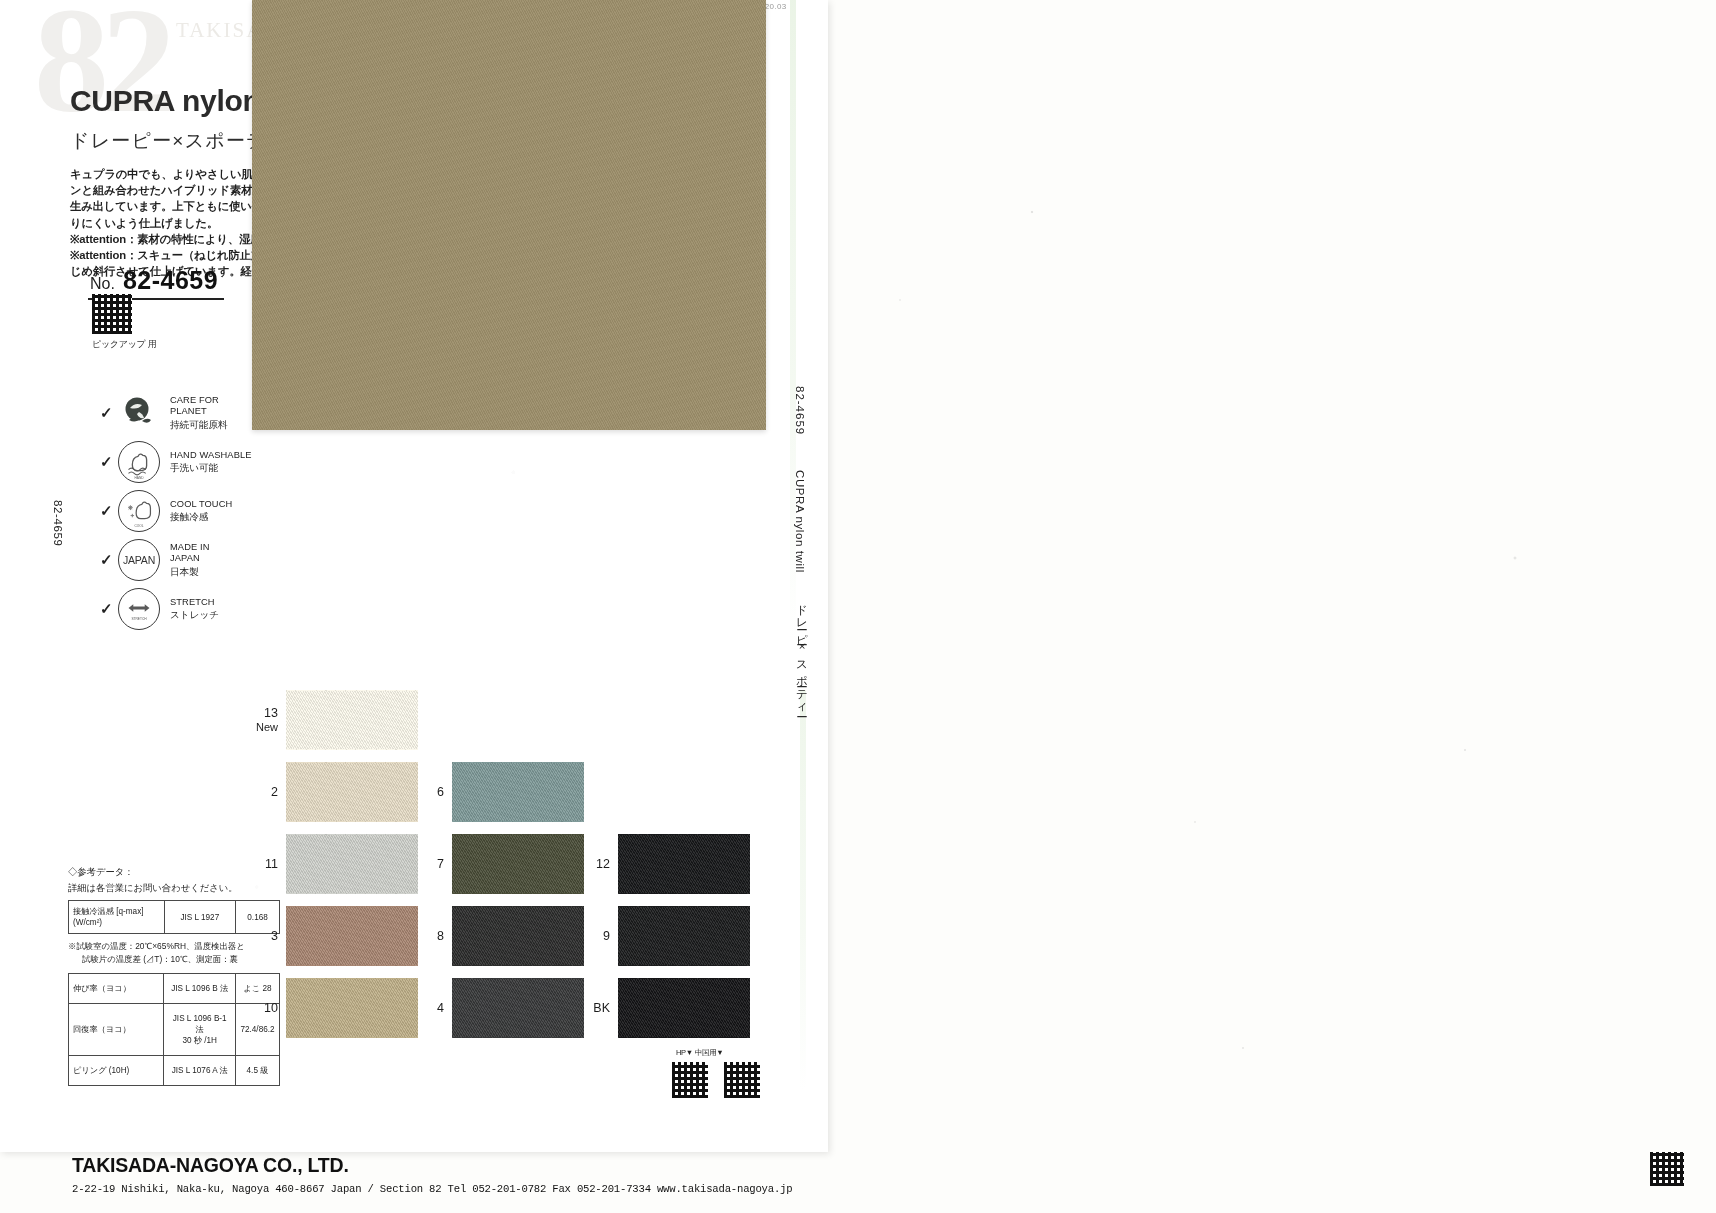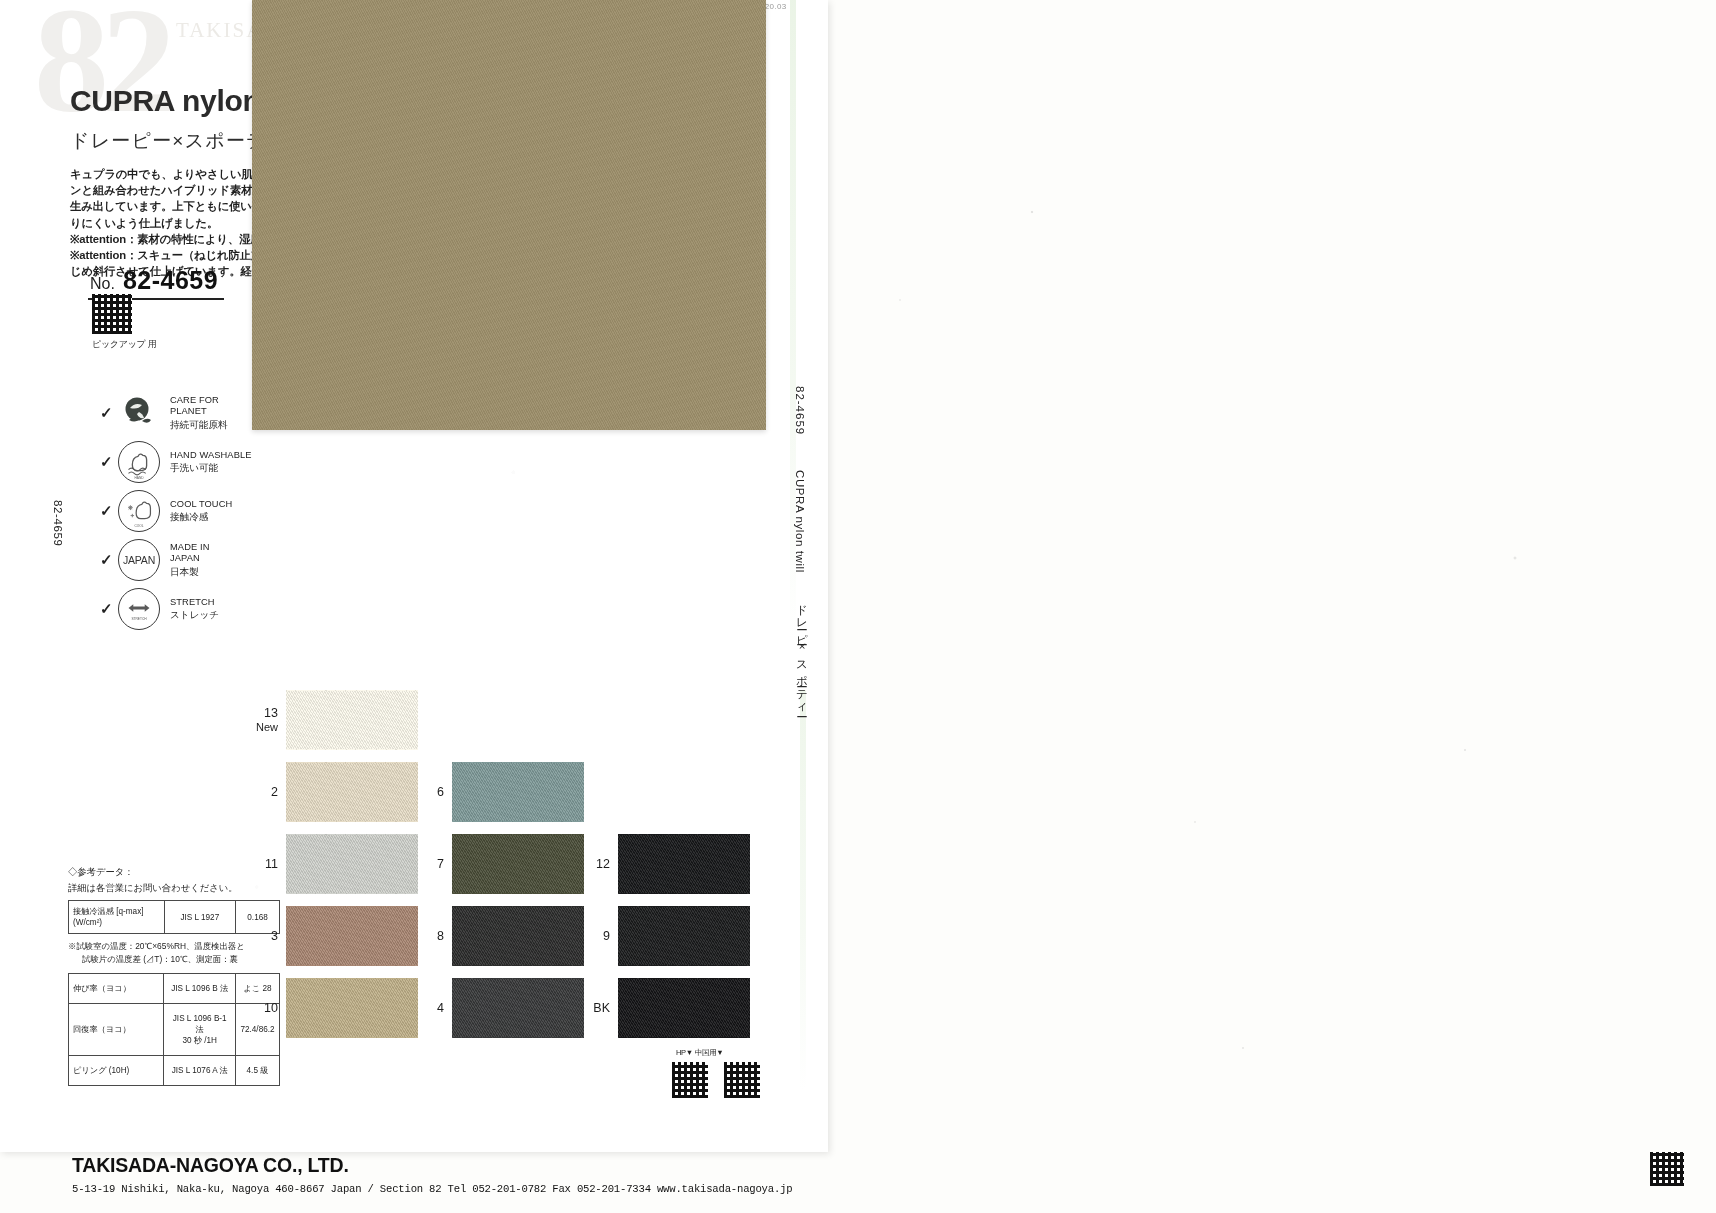--- a/index.html
+++ b/index.html
@@ -439,17 +439,17 @@
       </div>
 
     <div id="hp-label">HP▼  中国用▼</div>
     <div id="qr-bottom-1" class="qr"></div>
     <div id="qr-bottom-2" class="qr"></div>
 
   </div>
 
   <div id="footer">
     <div id="company">TAKISADA-NAGOYA CO., LTD.</div>
-    <div id="address">5-13-19 Nishiki, Naka-ku, Nagoya 460-8667 Japan / Section 82 Tel 052-201-0782 Fax 052-201-7334   www.takisada-nagoya.jp</div>
+    <div id="address">2-22-19 Nishiki, Naka-ku, Nagoya 460-8667 Japan / Section 82 Tel 052-201-0782 Fax 052-201-7334   www.takisada-nagoya.jp</div>
   </div>
   <div id="qr-footer" class="qr"></div>
 
 </div>
 
 </body></html>

